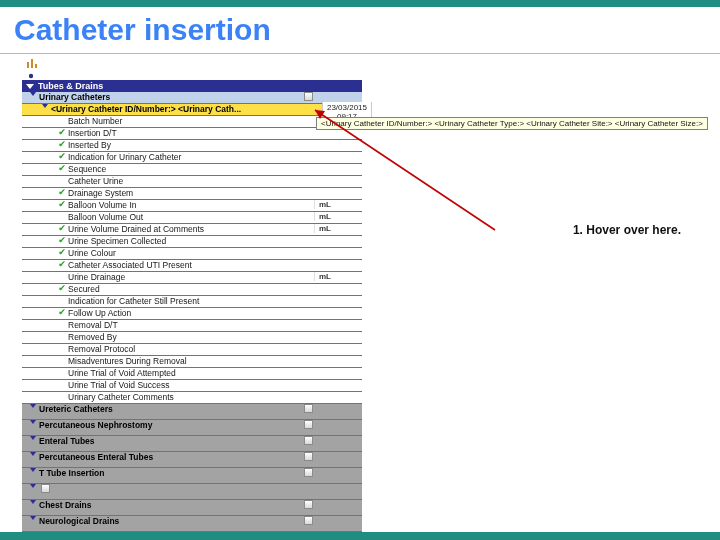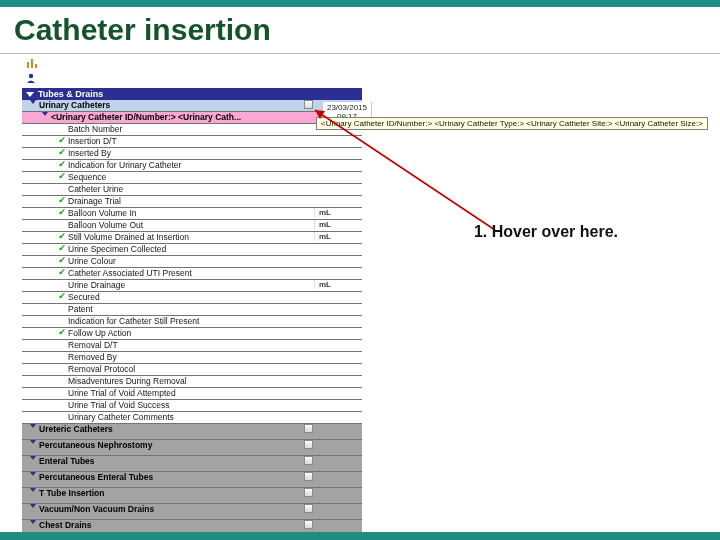--- a/index.html
+++ b/index.html
@@ -9,21 +9,21 @@
     height: 540px;
     font-family: Arial, Helvetica, sans-serif;
     background: #fff;
     position: relative;
     overflow: hidden;
   }
   .slide-border-top { height: 7px; background: #1f8d82; }
   .slide-border-bottom { position: absolute; left: 0; right: 0; bottom: 0; height: 8px; background: #1f8d82; }
   .slide-title {
     font-size: 30px;
-    color: #14532d;
+    color: #3b82f6;
     padding: 6px 14px 6px 14px;
     margin: 0;
     border-bottom: 1px solid #b8b8b8;
   }
   .chart-wrap {
     position: absolute;
     left: 22px;
     top: 56px;
     width: 340px;
     height: 460px;
@@ -128,22 +128,22 @@
     font-family: "Segoe UI", Tahoma, sans-serif;
     padding: 1px 4px;
     white-space: nowrap;
     color: #111;
   }
   .annot {
     position: absolute;
     left: 411px;
     top: 223px;
     width: 270px;
-    font-size: 16px;
-    text-align: center;
+    font-size: 12px;
+    text-align: right;
     color: #111;
   }
   .annot .l1 { font-weight: bold; }
   .annot .l2 { font-weight: bold; margin-top: 1px; }
   .arrow-svg {
     position: absolute;
     left: 300px;
     top: 105px;
     width: 220px;
     height: 150px;
@@ -170,36 +170,36 @@
         <rect x="5" y="3" width="2" height="9" fill="#d08a2a"></rect>
         <rect x="9" y="8" width="2" height="4" fill="#d08a2a"></rect>
       </svg>
     <br>
     <svg width="14" height="12" style="margin-top:-2px">
         <circle cx="5" cy="4" r="2.2" fill="#2b2f91"></circle>
         <path d="M1 11 Q5 6 9 11 Z" fill="#2b2f91"></path>
       </svg>
   </div>
 
-  <div class="section-bar" style="margin-top:16px">
+  <div class="section-bar" style="margin-top:8px">
     <span class="tri"></span>
     <span>Tubes &amp; Drains</span>
   </div>
 
   <div class="row subheader">
     <span class="indent0"></span>
     <span class="tri-small"></span>
     <span class="label">Urinary Catheters</span>
     <span class="entry-icon">
         <span class="entry-box"></span>
       </span>
     <span class="unit"></span>
   </div>
 
-  <div class="row subheader" style="background:#f9a8d4">
+  <div class="row subheader" style="background:#fde047">
     <span class="indent1"></span>
     <span class="tri-small"></span>
     <span class="label">&lt;Urinary Catheter ID/Number:&gt;  &lt;Urinary Cath...</span>
     <span class="entry-icon"></span>
     <span class="unit"></span>
   </div>
 
   <div id="item-rows">
       <div class="row">
         <span class="indent2"></span>
@@ -243,21 +243,21 @@
         <span class="indent2"></span>
         <span class="glyph"></span>
         <span class="label">Catheter Urine</span>
         <span class="unit"></span>
       </div>
       <div class="row">
         <span class="indent2"></span>
         <span class="glyph">
           <span class="check">✔</span>
         </span>
-        <span class="label">Drainage Trial</span>
+        <span class="label">Drainage System</span>
         <span class="unit"></span>
       </div>
       <div class="row">
         <span class="indent2"></span>
         <span class="glyph">
           <span class="check">✔</span>
         </span>
         <span class="label">Balloon Volume In</span>
         <span class="unit">mL</span>
       </div>
@@ -265,21 +265,21 @@
         <span class="indent2"></span>
         <span class="glyph"></span>
         <span class="label">Balloon Volume Out</span>
         <span class="unit">mL</span>
       </div>
       <div class="row">
         <span class="indent2"></span>
         <span class="glyph">
           <span class="check">✔</span>
         </span>
-        <span class="label">Still Volume Drained at Insertion</span>
+        <span class="label">Urine Volume Drained at Comments</span>
         <span class="unit">mL</span>
       </div>
       <div class="row">
         <span class="indent2"></span>
         <span class="glyph">
           <span class="check">✔</span>
         </span>
         <span class="label">Urine Specimen Collected</span>
         <span class="unit"></span>
       </div>
@@ -309,26 +309,20 @@
         <span class="indent2"></span>
         <span class="glyph">
           <span class="check">✔</span>
         </span>
         <span class="label">Secured</span>
         <span class="unit"></span>
       </div>
       <div class="row">
         <span class="indent2"></span>
         <span class="glyph"></span>
-        <span class="label">Patent</span>
-        <span class="unit"></span>
-      </div>
-      <div class="row">
-        <span class="indent2"></span>
-        <span class="glyph"></span>
         <span class="label">Indication for Catheter Still Present</span>
         <span class="unit"></span>
       </div>
       <div class="row">
         <span class="indent2"></span>
         <span class="glyph">
           <span class="check">✔</span>
         </span>
         <span class="label">Follow Up Action</span>
         <span class="unit"></span>
@@ -419,21 +413,20 @@
         <span class="tri-small"></span>
         <span class="label">T Tube Insertion</span>
         <span class="entry-icon">
           <span class="entry-box"></span>
         </span>
         <span class="unit"></span>
       </div>
       <div class="row cat-row">
         <span class="indent0"></span>
         <span class="tri-small"></span>
-        <span class="label">Vacuum/Non Vacuum Drains</span>
         <span class="entry-icon">
           <span class="entry-box"></span>
         </span>
         <span class="unit"></span>
       </div>
       <div class="row cat-row">
         <span class="indent0"></span>
         <span class="tri-small"></span>
         <span class="label">Chest Drains</span>
         <span class="entry-icon">

